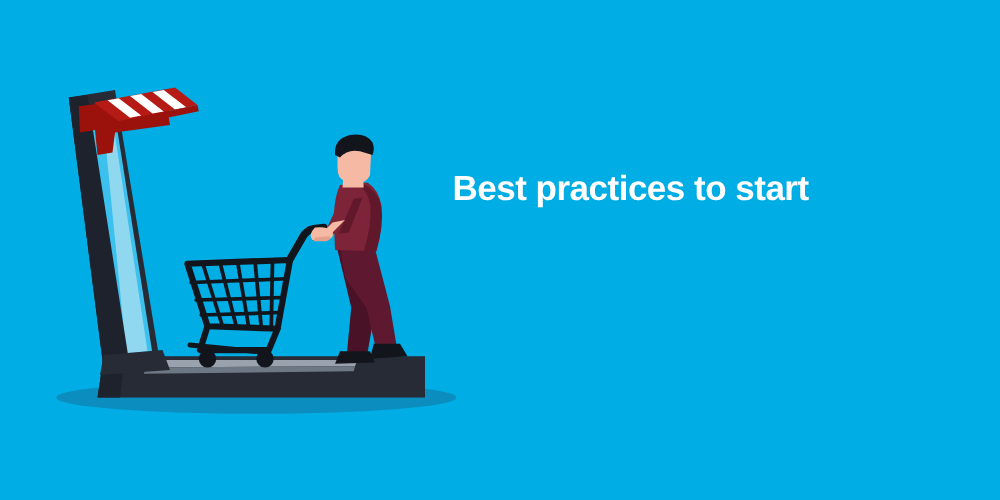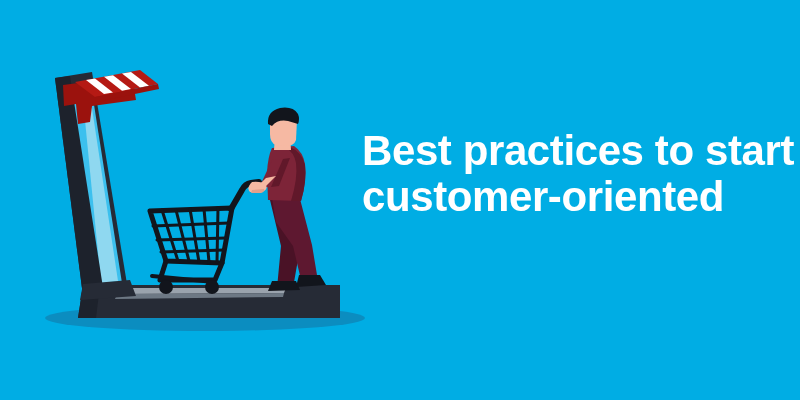--- a/index.html
+++ b/index.html
@@ -27,21 +27,21 @@
     height: 400px;
   }
   #headline {
     position: absolute;
     left: 362px;
     top: 128px;
     width: 420px;
     color: #ffffff;
     font-family: "Liberation Sans", sans-serif;
     font-weight: bold;
-    font-size: 42px;
+    font-size: 28px;
     line-height: 46px;
     letter-spacing: -0.4px;
   }
   #headline .line {
     display: block;
     white-space: nowrap;
   }
 </style>
 </head>
 <body>
@@ -141,16 +141,15 @@
       <path d="M 275 136 L 290 136 L 291 150 L 274 150 Z" fill="#f6b9a3"></path>
 
       <path d="M 270 122 Q 270 112 281 111 L 292 111 Q 297 112 297 120 L 296 140 Q 294 146 286 146 L 276 145 Q 270 143 270 134 Z" fill="#f6b9a3"></path>
 
       <path d="M 268 124 Q 267 111 280 108 Q 293 106 298 114 Q 300 119 298 124 L 288 121 Q 278 119 272 126 Z" fill="#12151c"></path>
     </g>
   </svg>
 
   <div id="headline">
     <span class="line">Best practices to start</span>
-    <span class="line">customer-oriented</span>
   </div>
 
 </div>
 
 </body></html>

